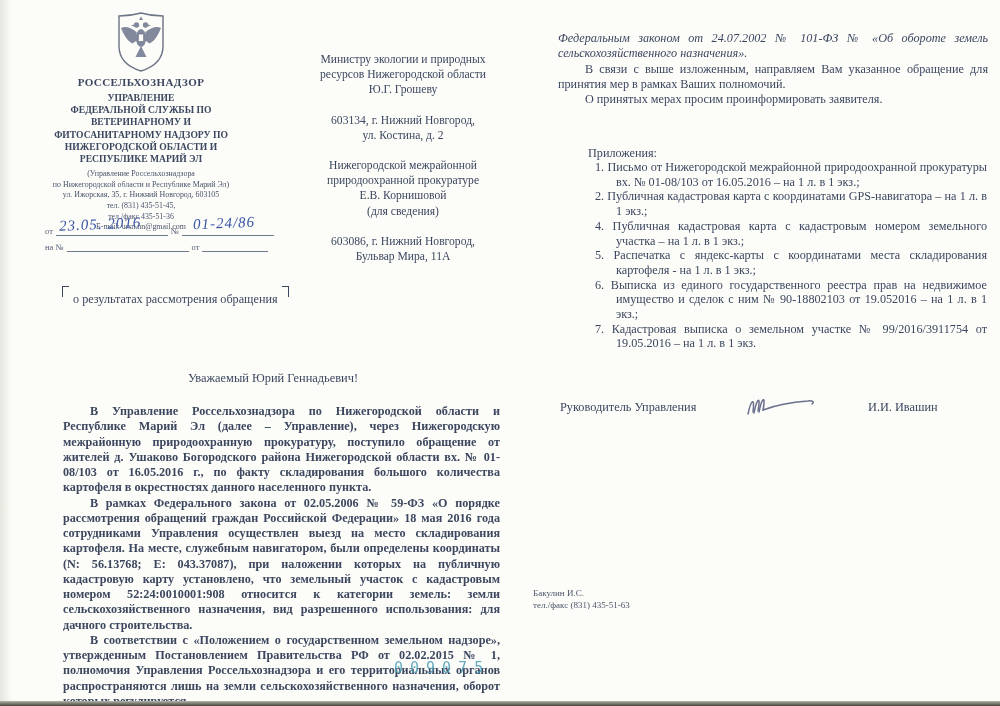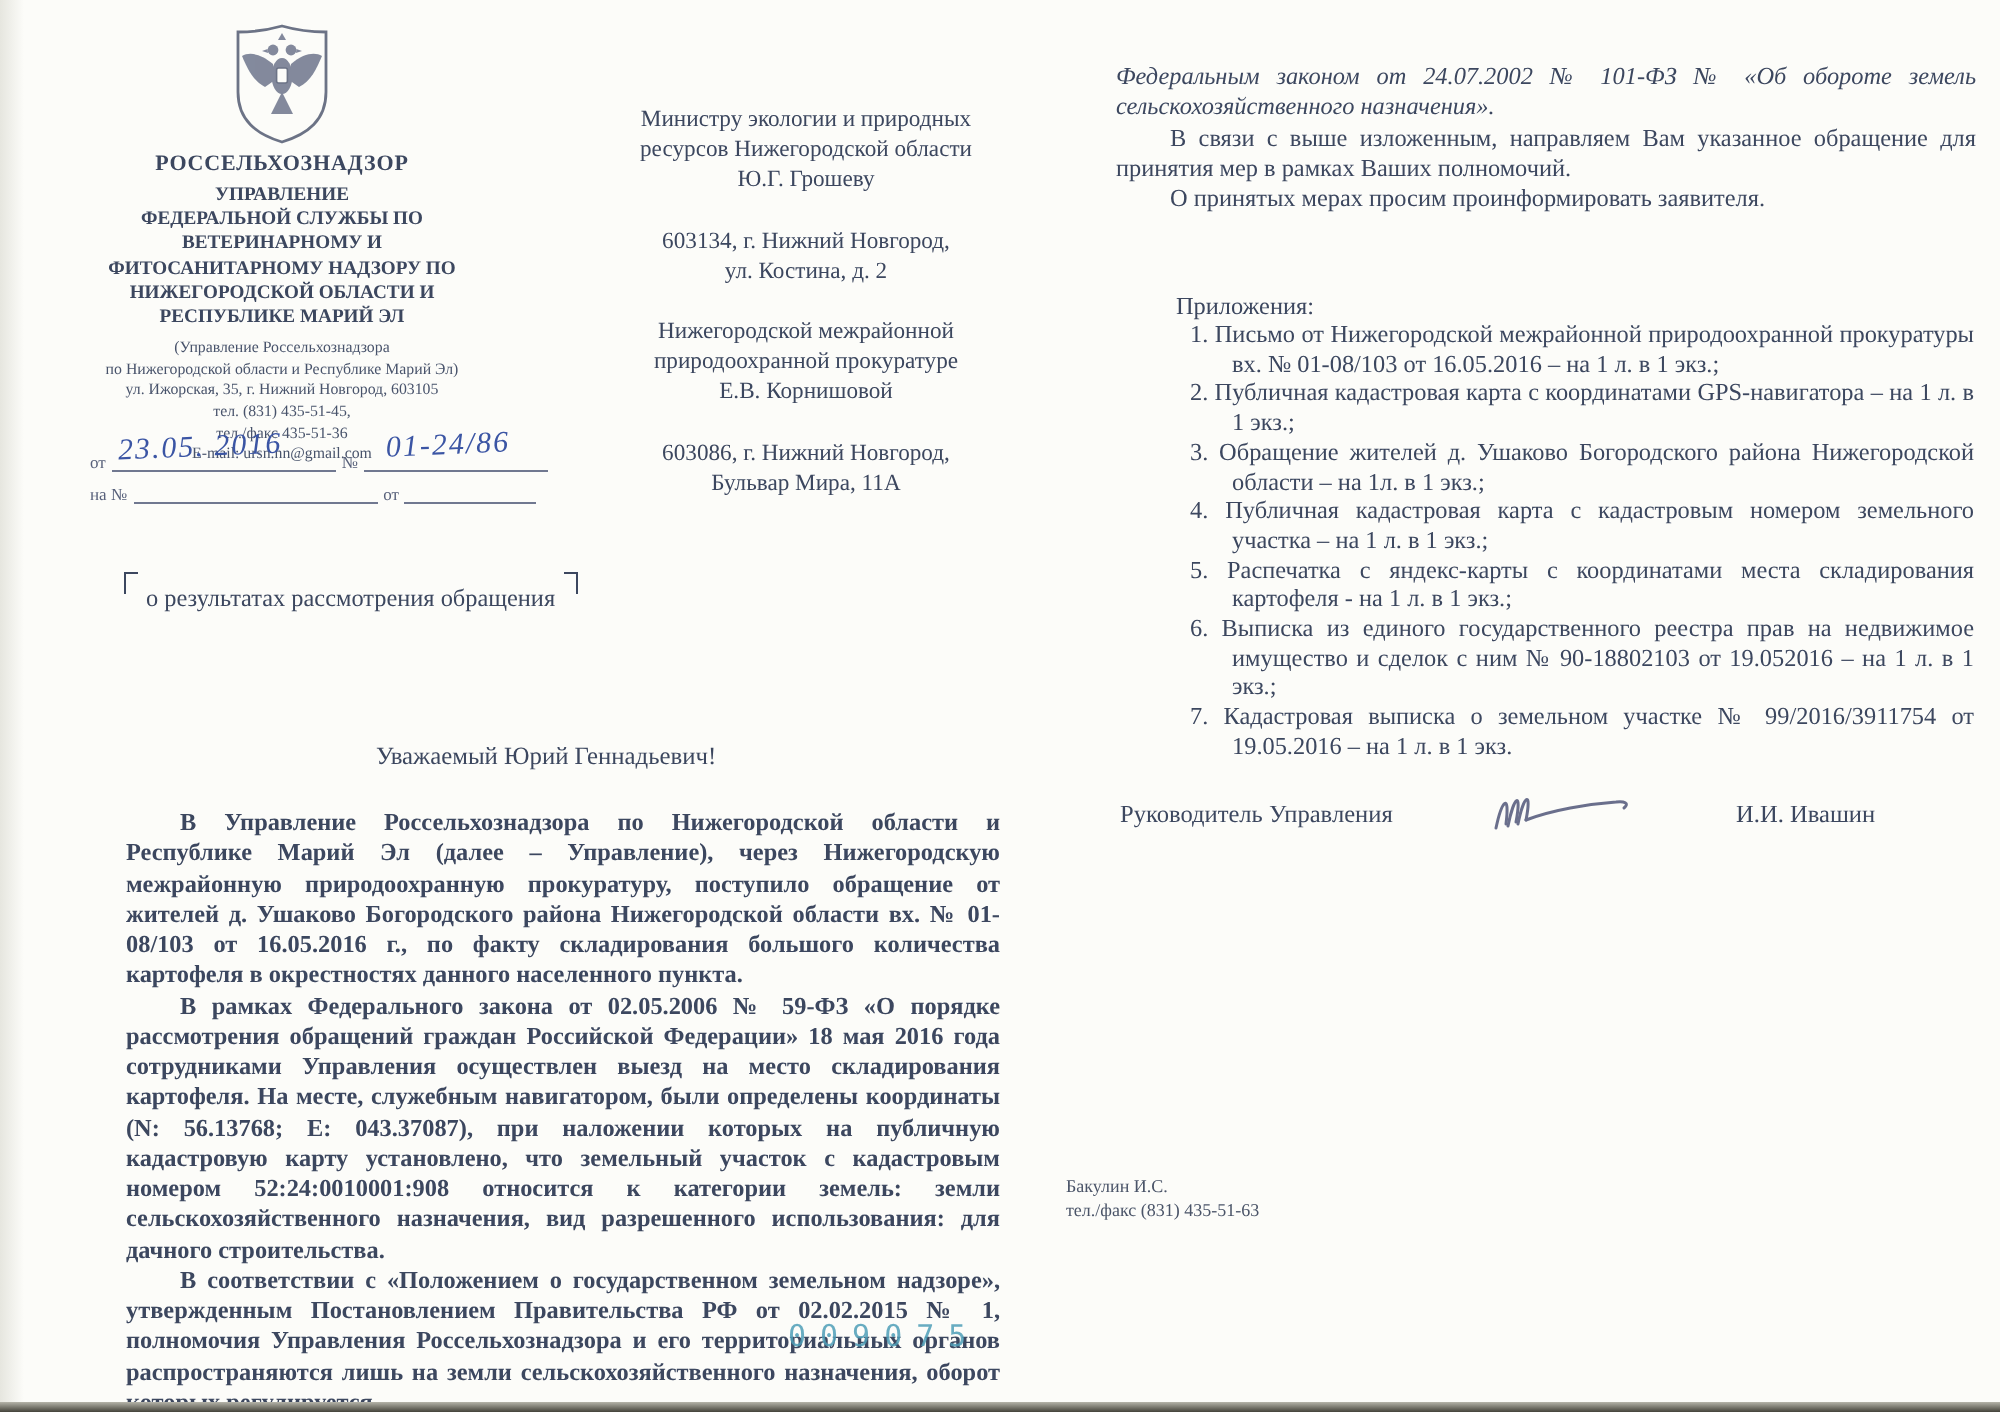--- a/index.html
+++ b/index.html
@@ -120,20 +120,21 @@
       <div>Ю.Г. Грошеву</div>
     </div>
     <div class="blk">
       <div>603134, г. Нижний Новгород,</div>
       <div>ул. Костина, д. 2</div>
     </div>
     <div class="blk">
       <div>Нижегородской межрайонной</div>
       <div>природоохранной прокуратуре</div>
       <div>Е.В. Корнишовой</div>
+      <div>(для сведения)</div>
     </div>
     <div class="blk">
       <div>603086, г. Нижний Новгород,</div>
       <div>Бульвар Мира, 11А</div>
     </div>
   </div>
 
   <div class="abs subject">
     <span class="cb l"></span><span>о результатах рассмотрения обращения</span><span class="cb r"></span>
   </div>
@@ -152,21 +153,20 @@
     <p class="noindent">Федеральным законом от 24.07.2002 № 101-ФЗ № «Об обороте земель сельскохозяйственного назначения».</p>
     <p>В связи с выше изложенным, направляем Вам указанное обращение для принятия мер в рамках Ваших полномочий.</p>
     <p>О принятых мерах просим проинформировать заявителя.</p>
   </div>
 
   <div class="abs att-label">Приложения:</div>
 
   <div class="abs attlist">
     <p class="item">1. Письмо от Нижегородской межрайонной природоохранной прокуратуры вх. № 01-08/103 от 16.05.2016 – на 1 л. в 1 экз.;</p>
     <p class="item">2. Публичная кадастровая карта с координатами GPS-навигатора – на 1 л. в 1 экз.;</p>
-    <p class="item">3. Обращение жителей д. Ушаково Богородского района Нижегородской области – на 1л. в 1 экз.;</p>
     <p class="item">4. Публичная кадастровая карта с кадастровым номером земельного участка – на 1 л. в 1 экз.;</p>
     <p class="item">5. Распечатка с яндекс-карты с координатами места складирования картофеля - на 1 л. в 1 экз.;</p>
     <p class="item">6. Выписка из единого государственного реестра прав на недвижимое имущество и сделок с ним № 90-18802103 от 19.052016 – на 1 л. в 1 экз.;</p>
     <p class="item">7. Кадастровая выписка о земельном участке № 99/2016/3911754 от 19.05.2016 – на 1 л. в 1 экз.</p>
   </div>
 
   <div class="abs sig-pos">Руководитель Управления</div>
   <svg class="abs sig-svg" viewBox="0 0 80 32">
     <g fill="none" stroke="#6a6f8c" stroke-width="1.5" stroke-linecap="round">
       <path d="M6 26 C9 12 13 8 11 24"></path>

